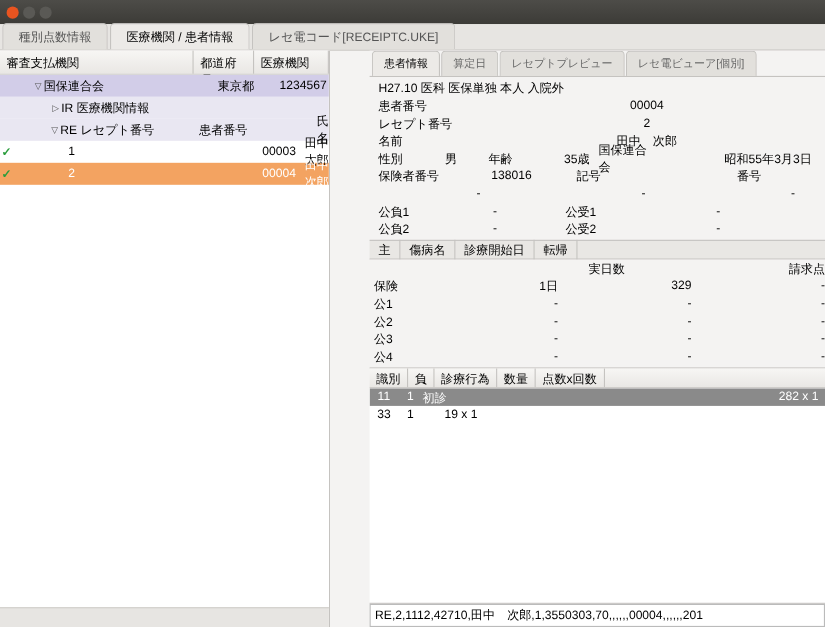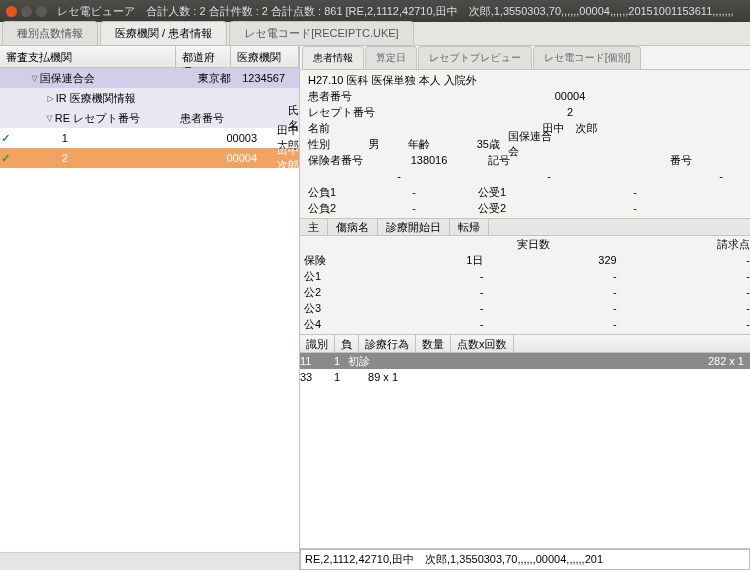--- a/index.html
+++ b/index.html
@@ -12,63 +12,62 @@
 .tab-outer { padding: 4px 14px; border: 1px solid #c5c3c0; border-bottom: none; background: #eceae7; border-radius: 4px 4px 0 0; margin-left: 2px; cursor: pointer; }
 .tab-outer.inactive { background: #e2e0dc; color: #555; }
 .main { display: flex; height: 524px; }
 .left { width: 300px; border-right: 1px solid #c5c3c0; background: #fff; display: flex; flex-direction: column; }
 .left-head { display: flex; height: 22px; background: linear-gradient(#f7f6f4,#e9e7e4); border-bottom: 1px solid #c5c3c0; }
 .left-head div { padding: 4px 6px; border-right: 1px solid #c5c3c0; }
 .tree { flex: 1; overflow: auto; background: #fff; }
 .trow { display: flex; align-items: center; height: 20px; }
 .trow .c1 { width: 180px; padding-left: 4px; display: flex; align-items: center; gap: 2px; }
 .trow .c2 { width: 55px; text-align: center; }
-.trow .c3 { width: 60px; text-align: right; padding-right: 14px; }
+.trow .c3 { width: 60px; text-align: right; padding-right: 2px; }
 .trow .c4 { flex: 1; padding-left: 6px; }
 .trow.lv0 .c1 { padding-left: 18px; } .trow.lv1 .c1 { padding-left: 34px; } .trow.lv2 .c1 { padding-left: 50px; }
 .trow.hdr0 { background: #d2cde8; } .trow.hdr1 { background: #e9e7f2; } .trow.sel { background: #f3a361; color: #fff; }
 .check { color: #2a9d3c; width: 14px; text-align: center; font-weight: bold; }
 .tri { font-size: 8px; color: #555; }
-.right { flex: 1; display: flex; flex-direction: column; background: #f4f3f2; }
+.right { flex: 1; display: flex; flex-direction: column; background: #f4f3f2; margin-left: 36px; }
 .tabs-inner { display: flex; height: 24px; align-items: flex-end; padding-left: 2px; border-bottom: 1px solid #c5c3c0; }
 .tab-inner { padding: 4px 10px; border: 1px solid #c5c3c0; border-bottom: none; background: #eceae7; border-radius: 4px 4px 0 0; margin-right: 1px; cursor: pointer; font-size: 10px; }
 .tab-inner.inactive { background: #e2e0dc; color: #666; }
 .info { padding: 2px 4px; background: #f4f3f2; }
 .info-line { display: flex; height: 16px; align-items: center; }
 .info-line > div { padding: 0 4px; }
 .lbl { width: 90px; } .val { flex: 1; text-align: center; }
 .disease-head { display: flex; background: #e9e7e4; border-top: 1px solid #c5c3c0; border-bottom: 1px solid #c5c3c0; height: 18px; align-items: center; }
 .disease-head div { padding: 2px 8px; border-right: 1px solid #c5c3c0; }
 .tbl { width: 100%; }
 .tbl .hrow,.tbl .drow { display: flex; height: 16px; align-items: center; }
 .tbl .hrow { background: #f4f3f2; }
 .tbl div > div { flex: 1; text-align: right; }
 .tbl .rlabel { width: 50px; flex: none; text-align: left; padding-left: 4px; }
 .proc { flex: 1; display: flex; flex-direction: column; border-top: 1px solid #c5c3c0; margin-top: 2px; }
 .proc-head { display: flex; background: linear-gradient(#f7f6f4,#e9e7e4); height: 18px; border-bottom: 1px solid #c5c3c0; }
 .proc-head div { padding: 2px 6px; border-right: 1px solid #c5c3c0; text-align: right; }
 .proc-body { flex: 1; background: #fff; overflow: auto; }
 .prow { display: flex; height: 16px; align-items: center; }
 .prow.sel { background: #8a8a8a; color: #fff; }
-.prow .p1 { width: 30px; text-align: left; padding-right: 4px; }
+.prow .p1 { width: 30px; text-align: center; padding-right: 4px; }
 .prow .p2 { width: 14px; text-align: center; }
 .prow .p3 { flex: 1; padding-left: 4px; }
 .prow .p4 { width: 60px; text-align: right; padding-right: 6px; }
 .bottom-input { height: 22px; border-top: 1px solid #c5c3c0; text-decoration: underline; }
 .bottom-input input { width: 100%; height: 100%; border: 1px solid #bbb; padding: 2px 4px; font-size: 11px; }
 .left-footer { height: 18px; background: #e7e5e2; border-top: 1px solid #d0cec9; }
 </style>
 </head>
 <body>
 
 <div class="titlebar">
   <span class="tb-btn tb-close"></span>
   <span class="tb-btn tb-min"></span>
   <span class="tb-btn tb-max"></span>
-  <span class="title">レセ電ビューア　合計人数 : 2  合計件数 : 2  合計点数 : 861  [RE,2,1112,42710,田中　次郎,1,3550303,70,,,,,,00004,,,,,,20151001153611,,,,,,,</span>
 </div>
 
 <div class="tabs-outer" id="outer-tabs">
     <div class="tab-outer inactive">種別点数情報</div>
     <div class="tab-outer">医療機関 / 患者情報</div>
     <div class="tab-outer inactive">レセ電コード[RECEIPTC.UKE]</div>
   </div>
 
 <div class="main">
   <div class="left">
@@ -126,21 +125,21 @@
         </div>
       </div>
     <div class="left-footer"></div>
   </div>
 
   <div class="right">
     <div class="tabs-inner" id="inner-tabs">
         <div class="tab-inner">患者情報</div>
         <div class="tab-inner inactive">算定日</div>
         <div class="tab-inner inactive">レセプトプレビュー</div>
-        <div class="tab-inner inactive">レセ電コード[個別]</div>
+        <div class="tab-inner inactive">レセ電ビューア[個別]</div>
       </div>
 
     <div class="info">
       <div class="info-line">
           <div style="width:100%">H27.10 医科 医保単独 本人 入院外</div>
         </div>
       <div class="info-line">
           <div class="lbl">患者番号</div>
           <div class="val">00004</div>
         </div>
@@ -151,20 +150,21 @@
       <div class="info-line">
           <div class="lbl">名前</div>
           <div class="val">田中　次郎</div>
         </div>
       <div class="info-line">
         <div style="width:40px">性別</div>
         <div style="width:60px;text-align:center">男</div>
         <div style="width:40px">年齢</div>
         <div style="width:60px;text-align:right">35歳</div>
         <div style="width:60px">国保連合会</div>
+        <div style="flex:1;text-align:right;padding-right:8px">昭和55年3月3日</div>
       </div>
       <div class="info-line">
         <div style="width:70px">保険者番号</div>
         <div style="width:110px;text-align:center">138016</div>
         <div style="width:40px">記号</div>
         <div style="flex:1"></div>
         <div style="width:40px">番号</div>
         <div style="width:40px"></div>
       </div>
       <div class="info-line">
@@ -245,21 +245,21 @@
       <div class="proc-body" id="proc-body">
           <div class="prow sel">
             <div class="p1">11</div>
             <div class="p2">1</div>
             <div class="p3">初診</div>
             <div class="p4">282 x 1</div>
           </div>
           <div class="prow">
             <div class="p1">33</div>
             <div class="p2">1</div>
-            <div class="p4">89 x 1</div>
+            <div class="p4">19 x 1</div>
           </div>
         </div>
     </div>
 
     <div class="bottom-input">
       <input type="text" value="RE,2,1112,42710,田中　次郎,1,3550303,70,,,,,,00004,,,,,,201" style="">
     </div>
   </div>
 </div>
 

